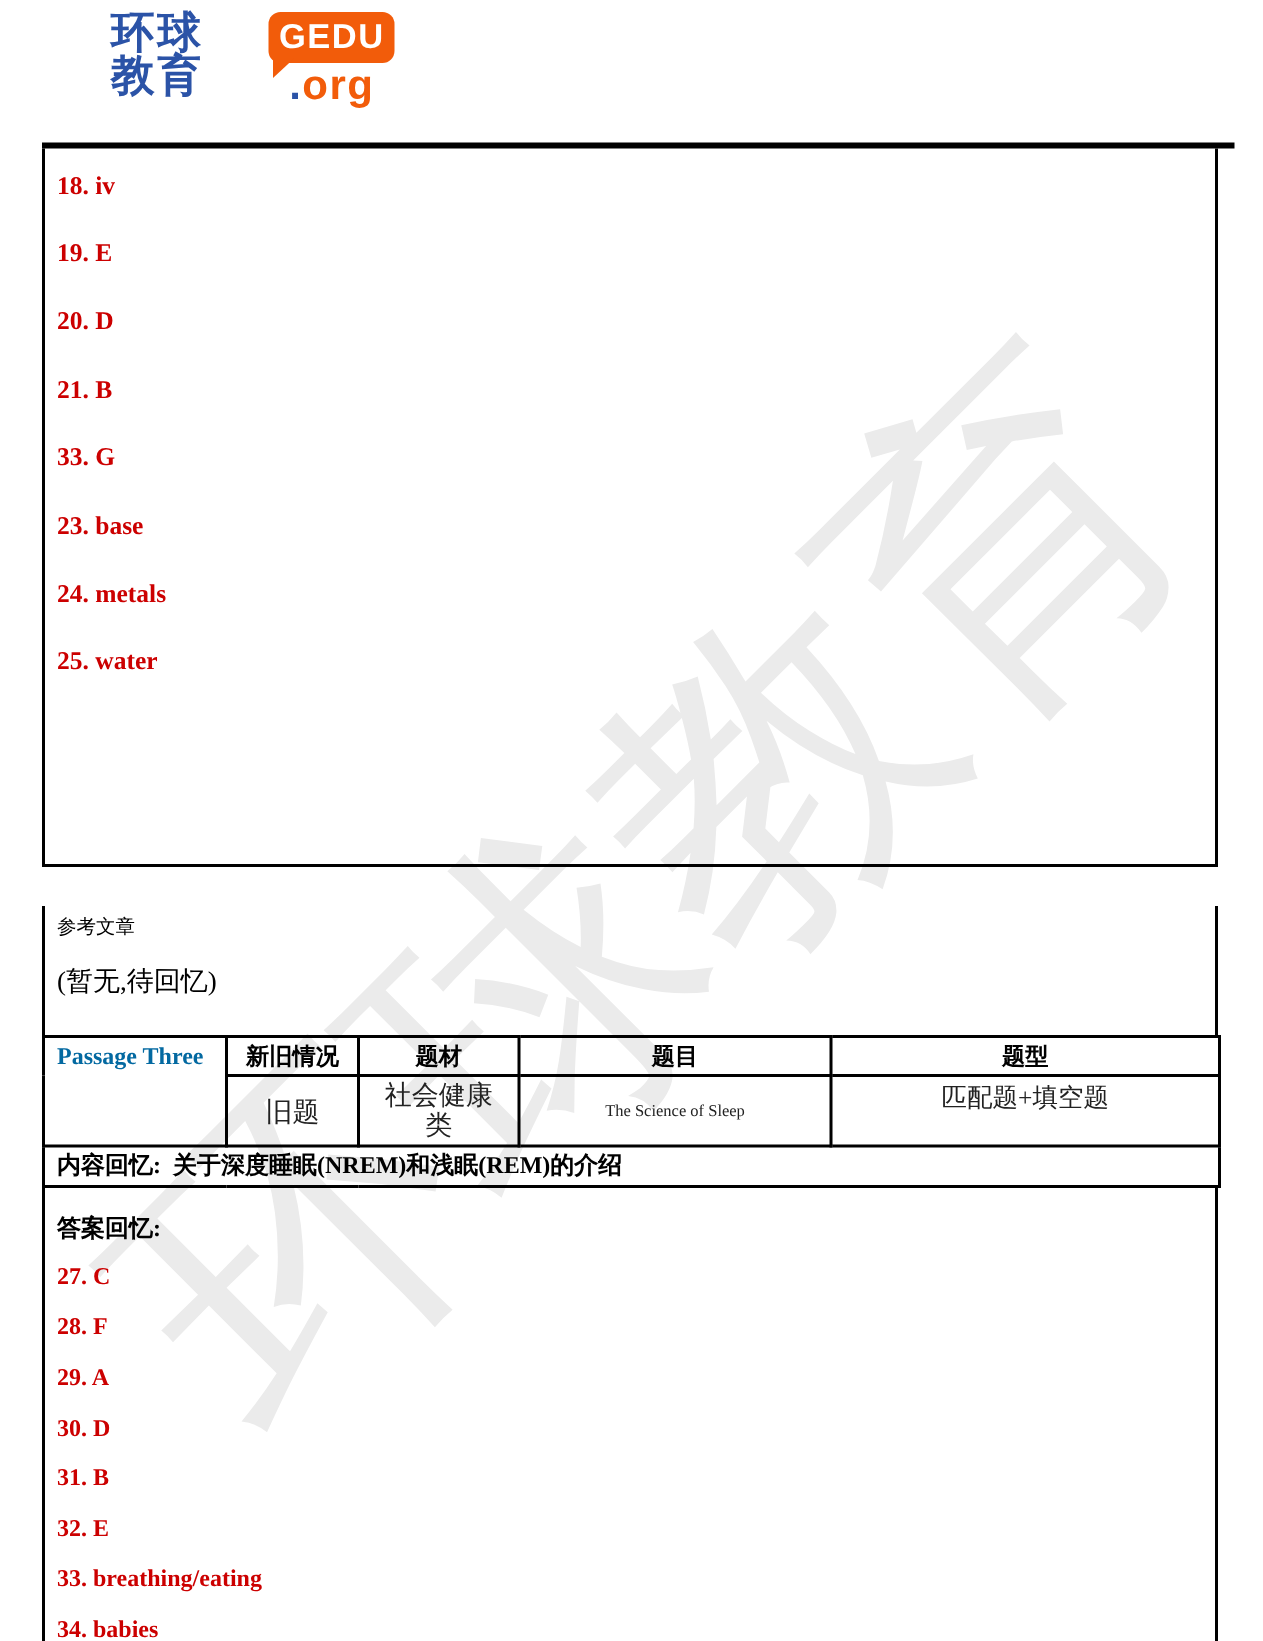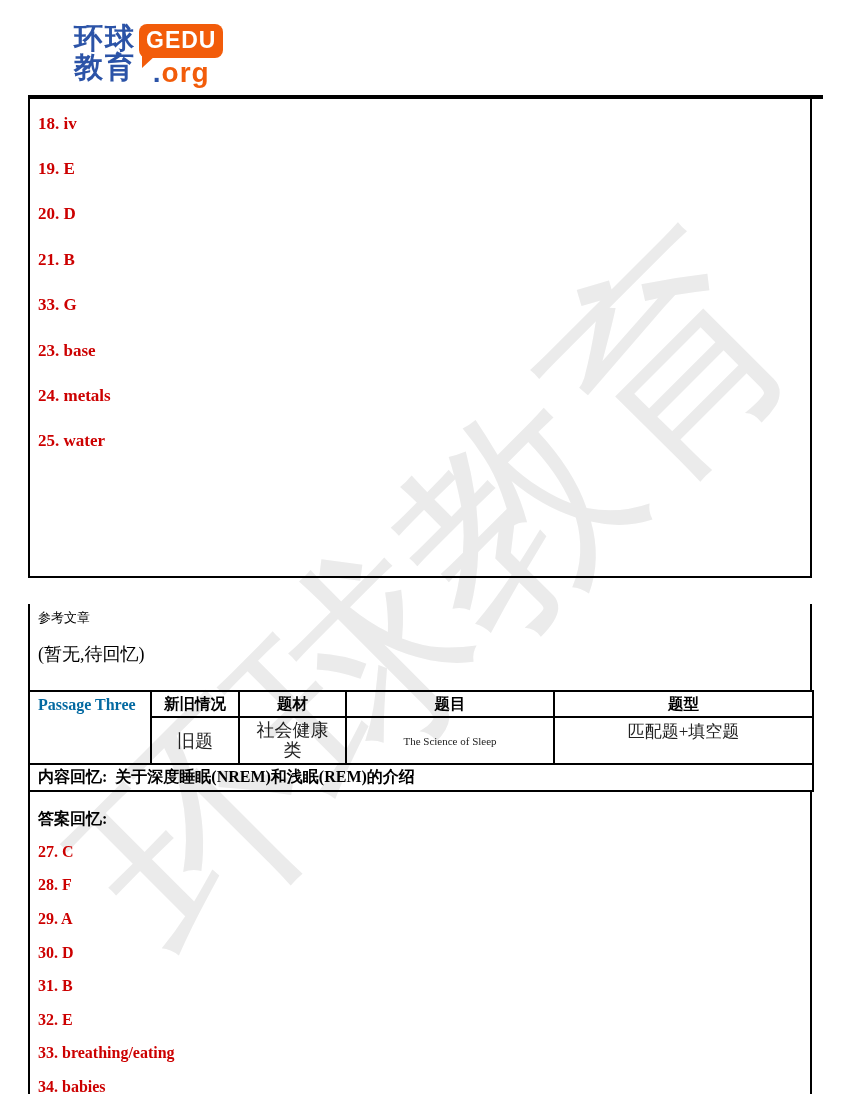--- a/index.html
+++ b/index.html
@@ -19,21 +19,21 @@
   .watermark{
     position:absolute;left:-12px;top:484px;width:900px;height:226px;
     font-size:222px;line-height:1;letter-spacing:0;
     color:var(--watermark-gray);
     transform:rotate(-45deg);
     white-space:nowrap;text-align:center;
     font-family:"Liberation Serif","DejaVu Serif",serif;
     z-index:0;user-select:none;
   }
   
-  .logo{position:absolute;left:74px;top:24px;display:flex;z-index:2;font-family:"Liberation Sans","DejaVu Sans",sans-serif;}
+  .logo{position:absolute;left:74px;top:8px;display:flex;z-index:2;font-family:"Liberation Sans","DejaVu Sans",sans-serif;gap:40px;}
   .logo-cn{display:flex;flex-direction:column;color:var(--logo-blue);font-weight:bold;font-size:29px;line-height:29px;letter-spacing:2px;}
   .logo-right{margin-left:3px;display:flex;flex-direction:column;align-items:center;}
   .gedu{
     position:relative;background:var(--logo-orange);color:#fff;font-weight:bold;
     font-size:23px;line-height:23px;padding:5px 7px 6px;border-radius:8px;letter-spacing:1px;
   }
   .gedu::after{
     content:"";position:absolute;left:3px;bottom:-10px;width:0;height:0;
     border-top:13px solid var(--logo-orange);border-right:14px solid transparent;
   }

